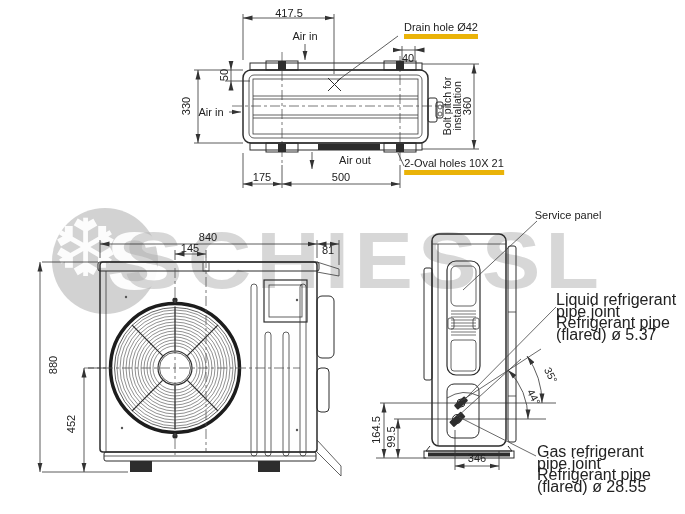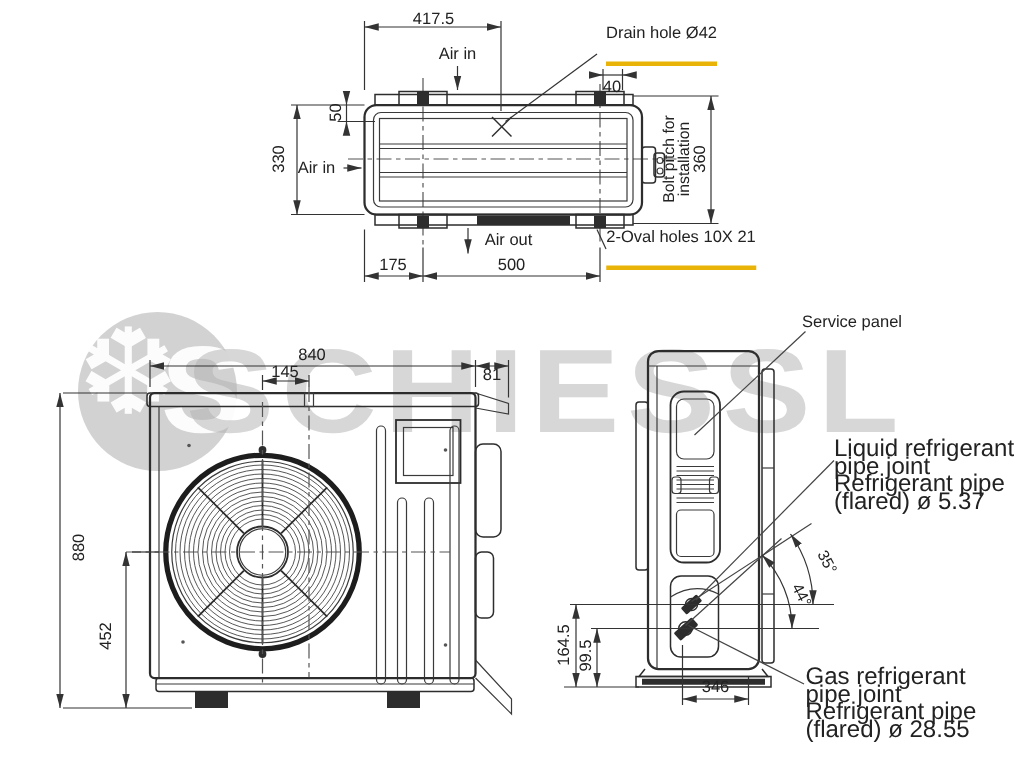--- a/index.html
+++ b/index.html
@@ -25,21 +25,21 @@
   .fillg{fill:#555;stroke:none}
   .cl{fill:none;stroke:#555;stroke-width:.8;stroke-dasharray:10 3 3 3}
   .dim{stroke:#333;stroke-width:.8;fill:none}
   .thin{stroke:#444;stroke-width:.8;fill:none}
   
   .labels{position:absolute;inset:0;z-index:2;}
   .lbl{position:absolute;font-size:11px;color:#222;white-space:nowrap;
        transform:translate(-50%,-50%);}
   .lbl.rot{transform:translate(-50%,-50%) rotate(-90deg);}
   .lbl.ang{transform:translate(-50%,-50%) rotate(62deg);font-size:10.5px;}
-  .lbl.ul{border-bottom:3px solid #eab308;padding-bottom:13px;}
+  .lbl.ul{border-bottom:5px solid #eab308;padding-bottom:1px;}
   .bp{font-size:10.5px;line-height:9.5px;text-align:center;}
   .blk{position:absolute;font-size:16px;line-height:11.5px;color:#222;white-space:nowrap;}
 </style>
 </head>
 <body>
 
 <div id="stage">
 
   <div class="watermark">
     <div class="wm-logo">
@@ -277,21 +277,21 @@
     <div class="lbl ul" style="left:441px;top:30px">Drain hole Ø42</div>
     <div class="lbl" style="left:408px;top:58px">40</div>
     <div class="lbl rot" style="left:224px;top:75px">50</div>
     <div class="lbl rot" style="left:186px;top:106px">330</div>
     <div class="lbl" style="left:211px;top:112px">Air in</div>
     <div class="lbl rot bp" style="left:452px;top:106px">
       <div>Bolt pitch for</div>
       <div>installation</div>
     </div>
     <div class="lbl rot" style="left:467px;top:106px">360</div>
-    <div class="lbl" style="left:339px;top:160px">Air out</div>
+    <div class="lbl" style="left:355px;top:160px">Air out</div>
     <div class="lbl" style="left:262px;top:177px">175</div>
     <div class="lbl" style="left:341px;top:177px">500</div>
     <div class="lbl ul" style="left:454px;top:166px">2-Oval holes 10X 21</div>
 
     <div class="lbl" style="left:208px;top:237px">840</div>
     <div class="lbl" style="left:328px;top:250px">81</div>
     <div class="lbl" style="left:190px;top:248px">145</div>
     <div class="lbl rot" style="left:53px;top:365px">880</div>
     <div class="lbl rot" style="left:71px;top:424px">452</div>
 

